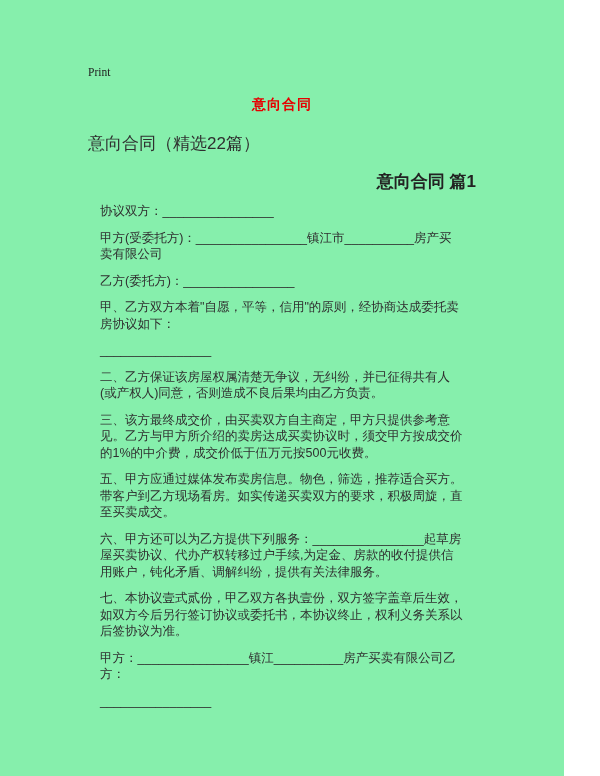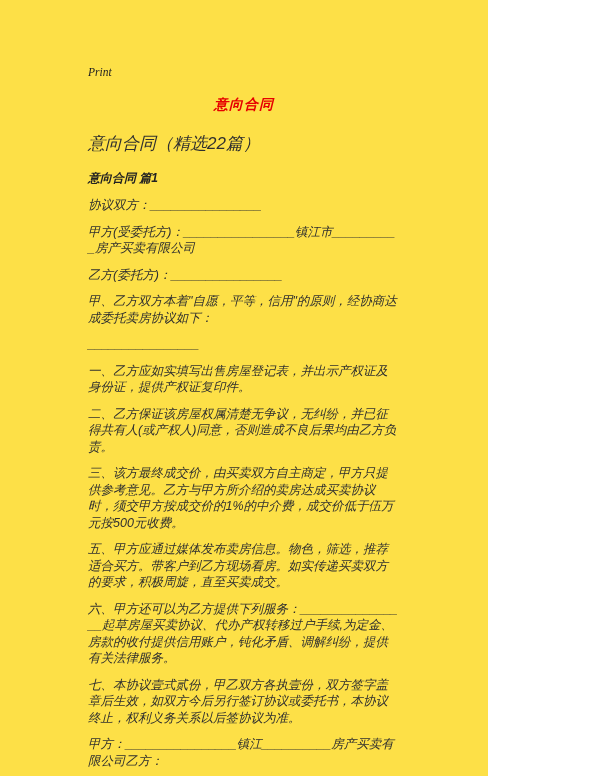--- a/index.html
+++ b/index.html
@@ -2,28 +2,27 @@
 <html lang="zh"><head>
 <meta charset="utf-8">
 <style>
   html, body {
     margin: 0;
     padding: 0;
     background: #ffffff;
   }
   .page {
     position: relative;
-    width: 488px;
+    width: 564px;
     height: 776px;
-    background: #fde047;
+    background: #86efac;
     overflow: hidden;
     font-family: "Liberation Sans", sans-serif;
     color: #2f2f2f;
     box-sizing: border-box;
-    font-style: italic;
   }
   .content {
     padding: 62px 88px 0 88px;
   }
   .print-link {
     font-family: "Liberation Serif", serif;
     font-size: 11.5px;
     color: #222222;
     margin: 0 0 6px 0;
     cursor: pointer;
@@ -37,32 +36,33 @@
     margin: 12px 0 0 0;
     letter-spacing: 1px;
   }
   .doc-subtitle {
     font-size: 17px;
     font-weight: normal;
     color: #2f2f2f;
     margin: 18px 0 0 0;
   }
   .section-heading {
-    font-size: 12px;
+    font-size: 17px;
     font-weight: bold;
     color: #222222;
     margin: 15px 0 0 0;
+    text-align: right;
   }
   .body-paragraphs {
     margin-top: 5px;
   }
   .body-paragraphs p.para {
     font-size: 12.5px;
     line-height: 16.5px;
-    margin: 10px 0;
+    margin: 10px 12px;
     color: #2f2f2f;
     word-break: break-all;
   }
 </style>
 </head>
 <body>
 
 <div class="page">
   <div class="content">
 
@@ -73,21 +73,20 @@
     <p class="doc-subtitle">意向合同（精选22篇）</p>
 
     <p class="section-heading">意向合同 篇1</p>
 
     <div class="body-paragraphs">
         <p class="para">协议双方：________________</p>
         <p class="para">甲方(受委托方)：________________镇江市__________房产买卖有限公司</p>
         <p class="para">乙方(委托方)：________________</p>
         <p class="para">甲、乙方双方本着"自愿，平等，信用"的原则，经协商达成委托卖房协议如下：</p>
         <p class="para">________________</p>
-        <p class="para">一、乙方应如实填写出售房屋登记表，并出示产权证及身份证，提供产权证复印件。</p>
         <p class="para">二、乙方保证该房屋权属清楚无争议，无纠纷，并已征得共有人(或产权人)同意，否则造成不良后果均由乙方负责。</p>
         <p class="para">三、该方最终成交价，由买卖双方自主商定，甲方只提供参考意见。乙方与甲方所介绍的卖房达成买卖协议时，须交甲方按成交价的1%的中介费，成交价低于伍万元按500元收费。</p>
         <p class="para">五、甲方应通过媒体发布卖房信息。物色，筛选，推荐适合买方。带客户到乙方现场看房。如实传递买卖双方的要求，积极周旋，直至买卖成交。</p>
         <p class="para">六、甲方还可以为乙方提供下列服务：________________起草房屋买卖协议、代办产权转移过户手续,为定金、房款的收付提供信用账户，钝化矛盾、调解纠纷，提供有关法律服务。</p>
         <p class="para">七、本协议壹式贰份，甲乙双方各执壹份，双方签字盖章后生效，如双方今后另行签订协议或委托书，本协议终止，权利义务关系以后签协议为准。</p>
         <p class="para">甲方：________________镇江__________房产买卖有限公司乙方：</p>
         <p class="para">________________</p>
       </div>
 
   </div>

